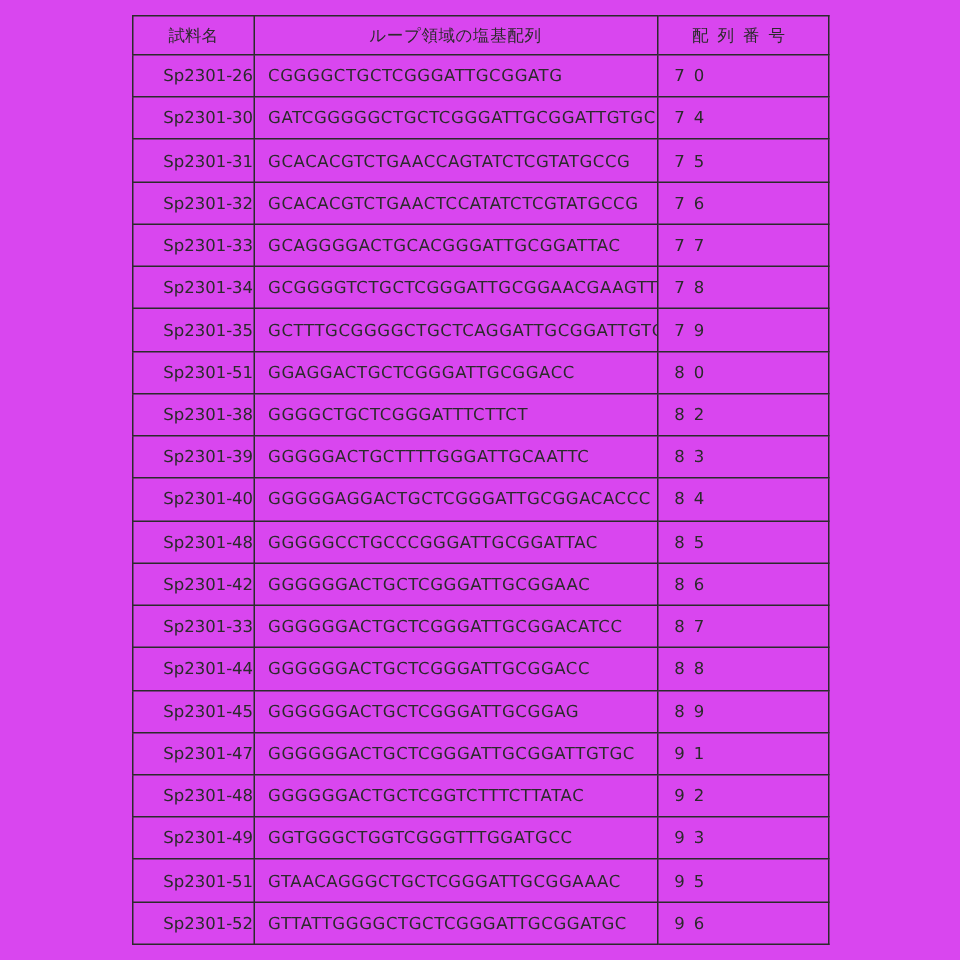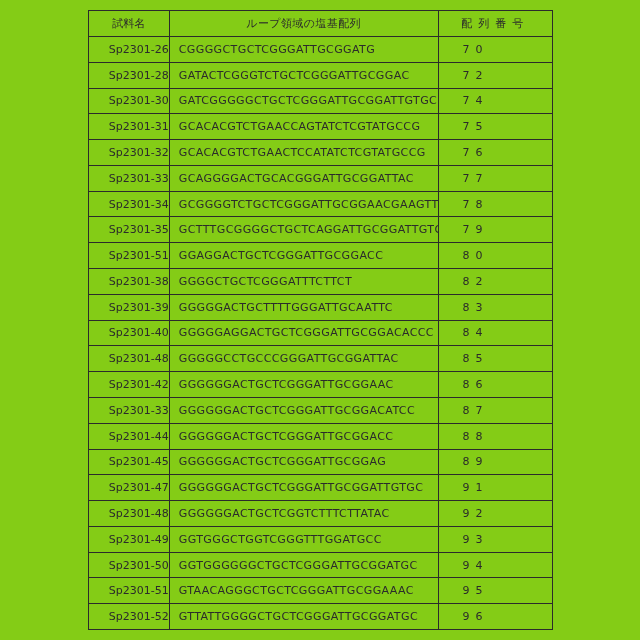--- a/index.html
+++ b/index.html
@@ -4,21 +4,21 @@
 <style>
   html, body {
     margin: 0;
     padding: 0;
     background: #ffffff;
   }
   .page {
     position: relative;
     width: 640px;
     height: 640px;
-    background: #84cc16;
+    background: #d946ef;
     font-family: "DejaVu Sans", "Liberation Sans", sans-serif;
   }
   table.seq-table {
     position: absolute;
     left: 88px;
     top: 10px;
     width: 465px;
     height: 620px;
     border-collapse: collapse;
     table-layout: fixed;
@@ -33,44 +33,39 @@
     height: 21px;
     vertical-align: middle;
   }
   .seq-table th {
     font-weight: normal;
     text-align: center;
     padding: 2px 0;
   }
   .col-sample { width: 78px;  padding: 0 0 0 9px; text-align: right; }
   .col-seq    { width: 262px; padding: 0 0 0 9px; letter-spacing: 0.4px; }
-  .col-num    { width: 111px; padding: 0 0 0 24px; letter-spacing: 6px; }
+  .col-num    { width: 111px; padding: 0 0 0 11px; letter-spacing: 6px; }
 </style>
 </head>
 <body>
 
 <div class="page">
   <table class="seq-table">
     <thead>
       <tr>
         <th class="col-sample">試料名</th>
         <th class="col-seq">ループ領域の塩基配列</th>
         <th class="col-num">配列番号</th>
       </tr>
     </thead>
     <tbody>
         <tr>
           <td class="col-sample">Sp2301-26</td>
           <td class="col-seq">CGGGGCTGCTCGGGATTGCGGATG</td>
           <td class="col-num">70</td>
-        </tr>
-        <tr>
-          <td class="col-sample">Sp2301-28</td>
-          <td class="col-seq">GATACTCGGGTCTGCTCGGGATTGCGGAC</td>
-          <td class="col-num">72</td>
         </tr>
         <tr>
           <td class="col-sample">Sp2301-30</td>
           <td class="col-seq">GATCGGGGGCTGCTCGGGATTGCGGATTGTGC</td>
           <td class="col-num">74</td>
         </tr>
         <tr>
           <td class="col-sample">Sp2301-31</td>
           <td class="col-seq">GCACACGTCTGAACCAGTATCTCGTATGCCG</td>
           <td class="col-num">75</td>
@@ -149,25 +144,20 @@
           <td class="col-sample">Sp2301-48</td>
           <td class="col-seq">GGGGGGACTGCTCGGTCTTTCTTATAC</td>
           <td class="col-num">92</td>
         </tr>
         <tr>
           <td class="col-sample">Sp2301-49</td>
           <td class="col-seq">GGTGGGCTGGTCGGGTTTGGATGCC</td>
           <td class="col-num">93</td>
         </tr>
         <tr>
-          <td class="col-sample">Sp2301-50</td>
-          <td class="col-seq">GGTGGGGGGCTGCTCGGGATTGCGGATGC</td>
-          <td class="col-num">94</td>
-        </tr>
-        <tr>
           <td class="col-sample">Sp2301-51</td>
           <td class="col-seq">GTAACAGGGCTGCTCGGGATTGCGGAAAC</td>
           <td class="col-num">95</td>
         </tr>
         <tr>
           <td class="col-sample">Sp2301-52</td>
           <td class="col-seq">GTTATTGGGGCTGCTCGGGATTGCGGATGC</td>
           <td class="col-num">96</td>
         </tr>
       </tbody>

